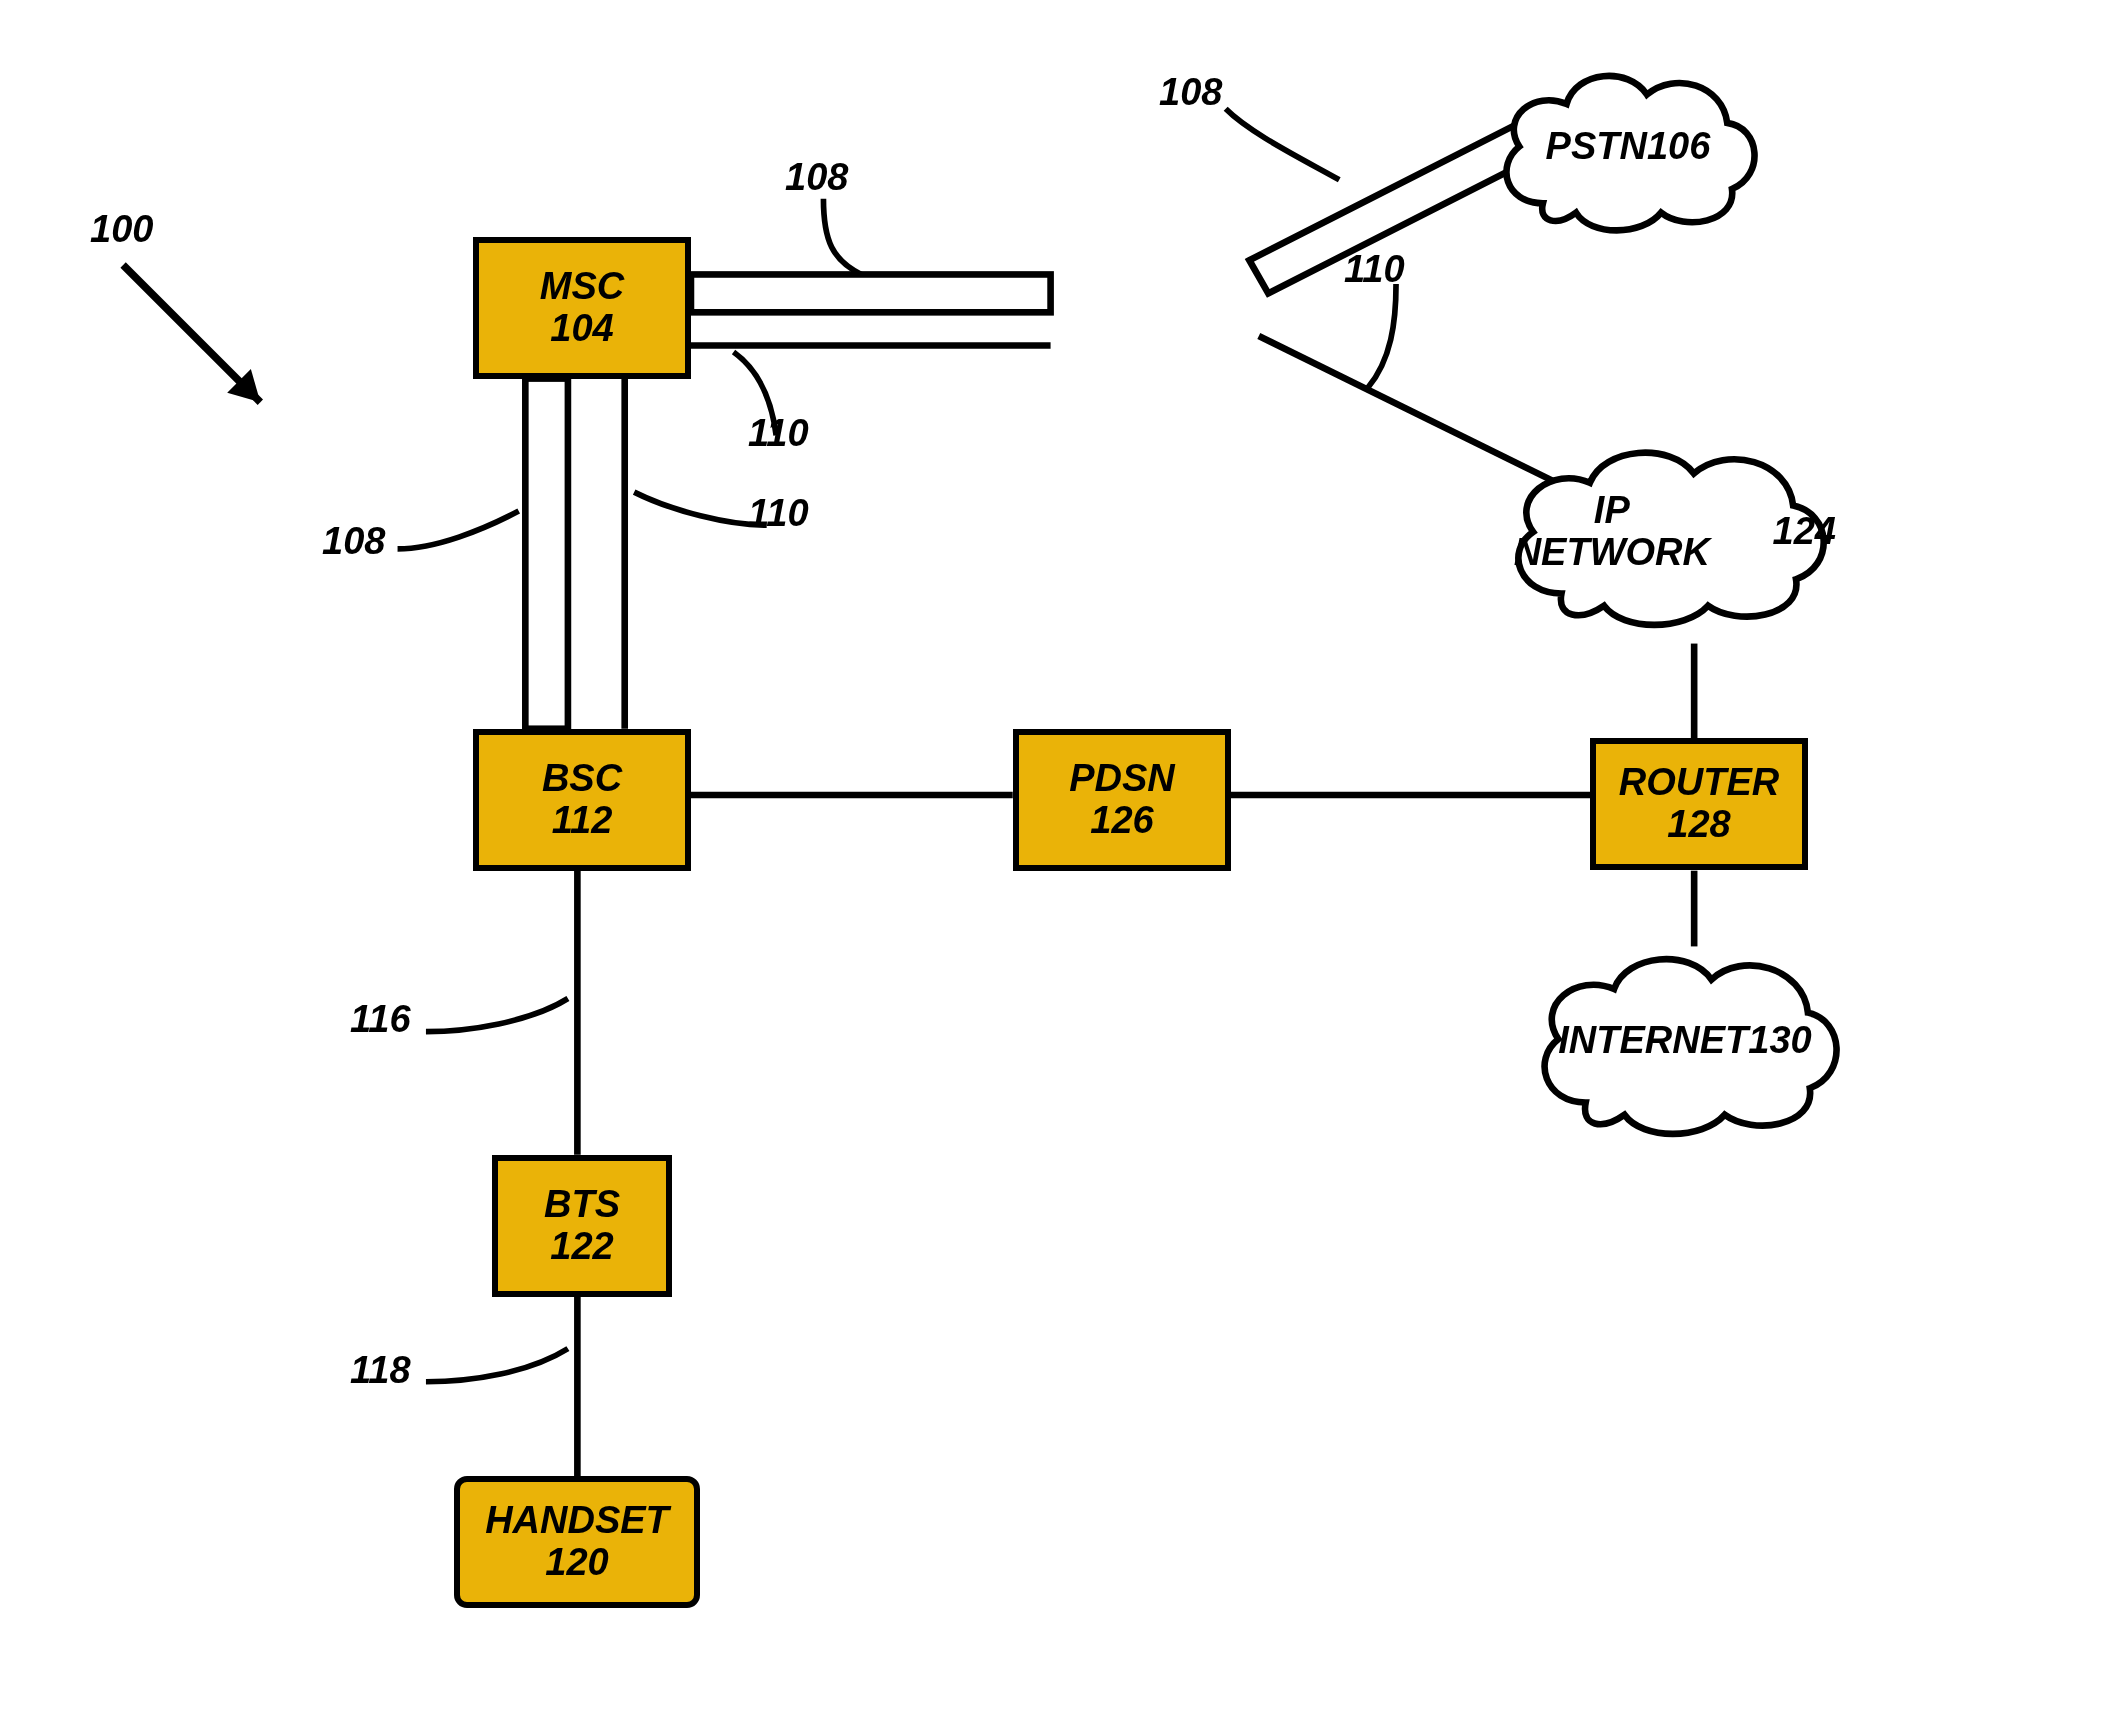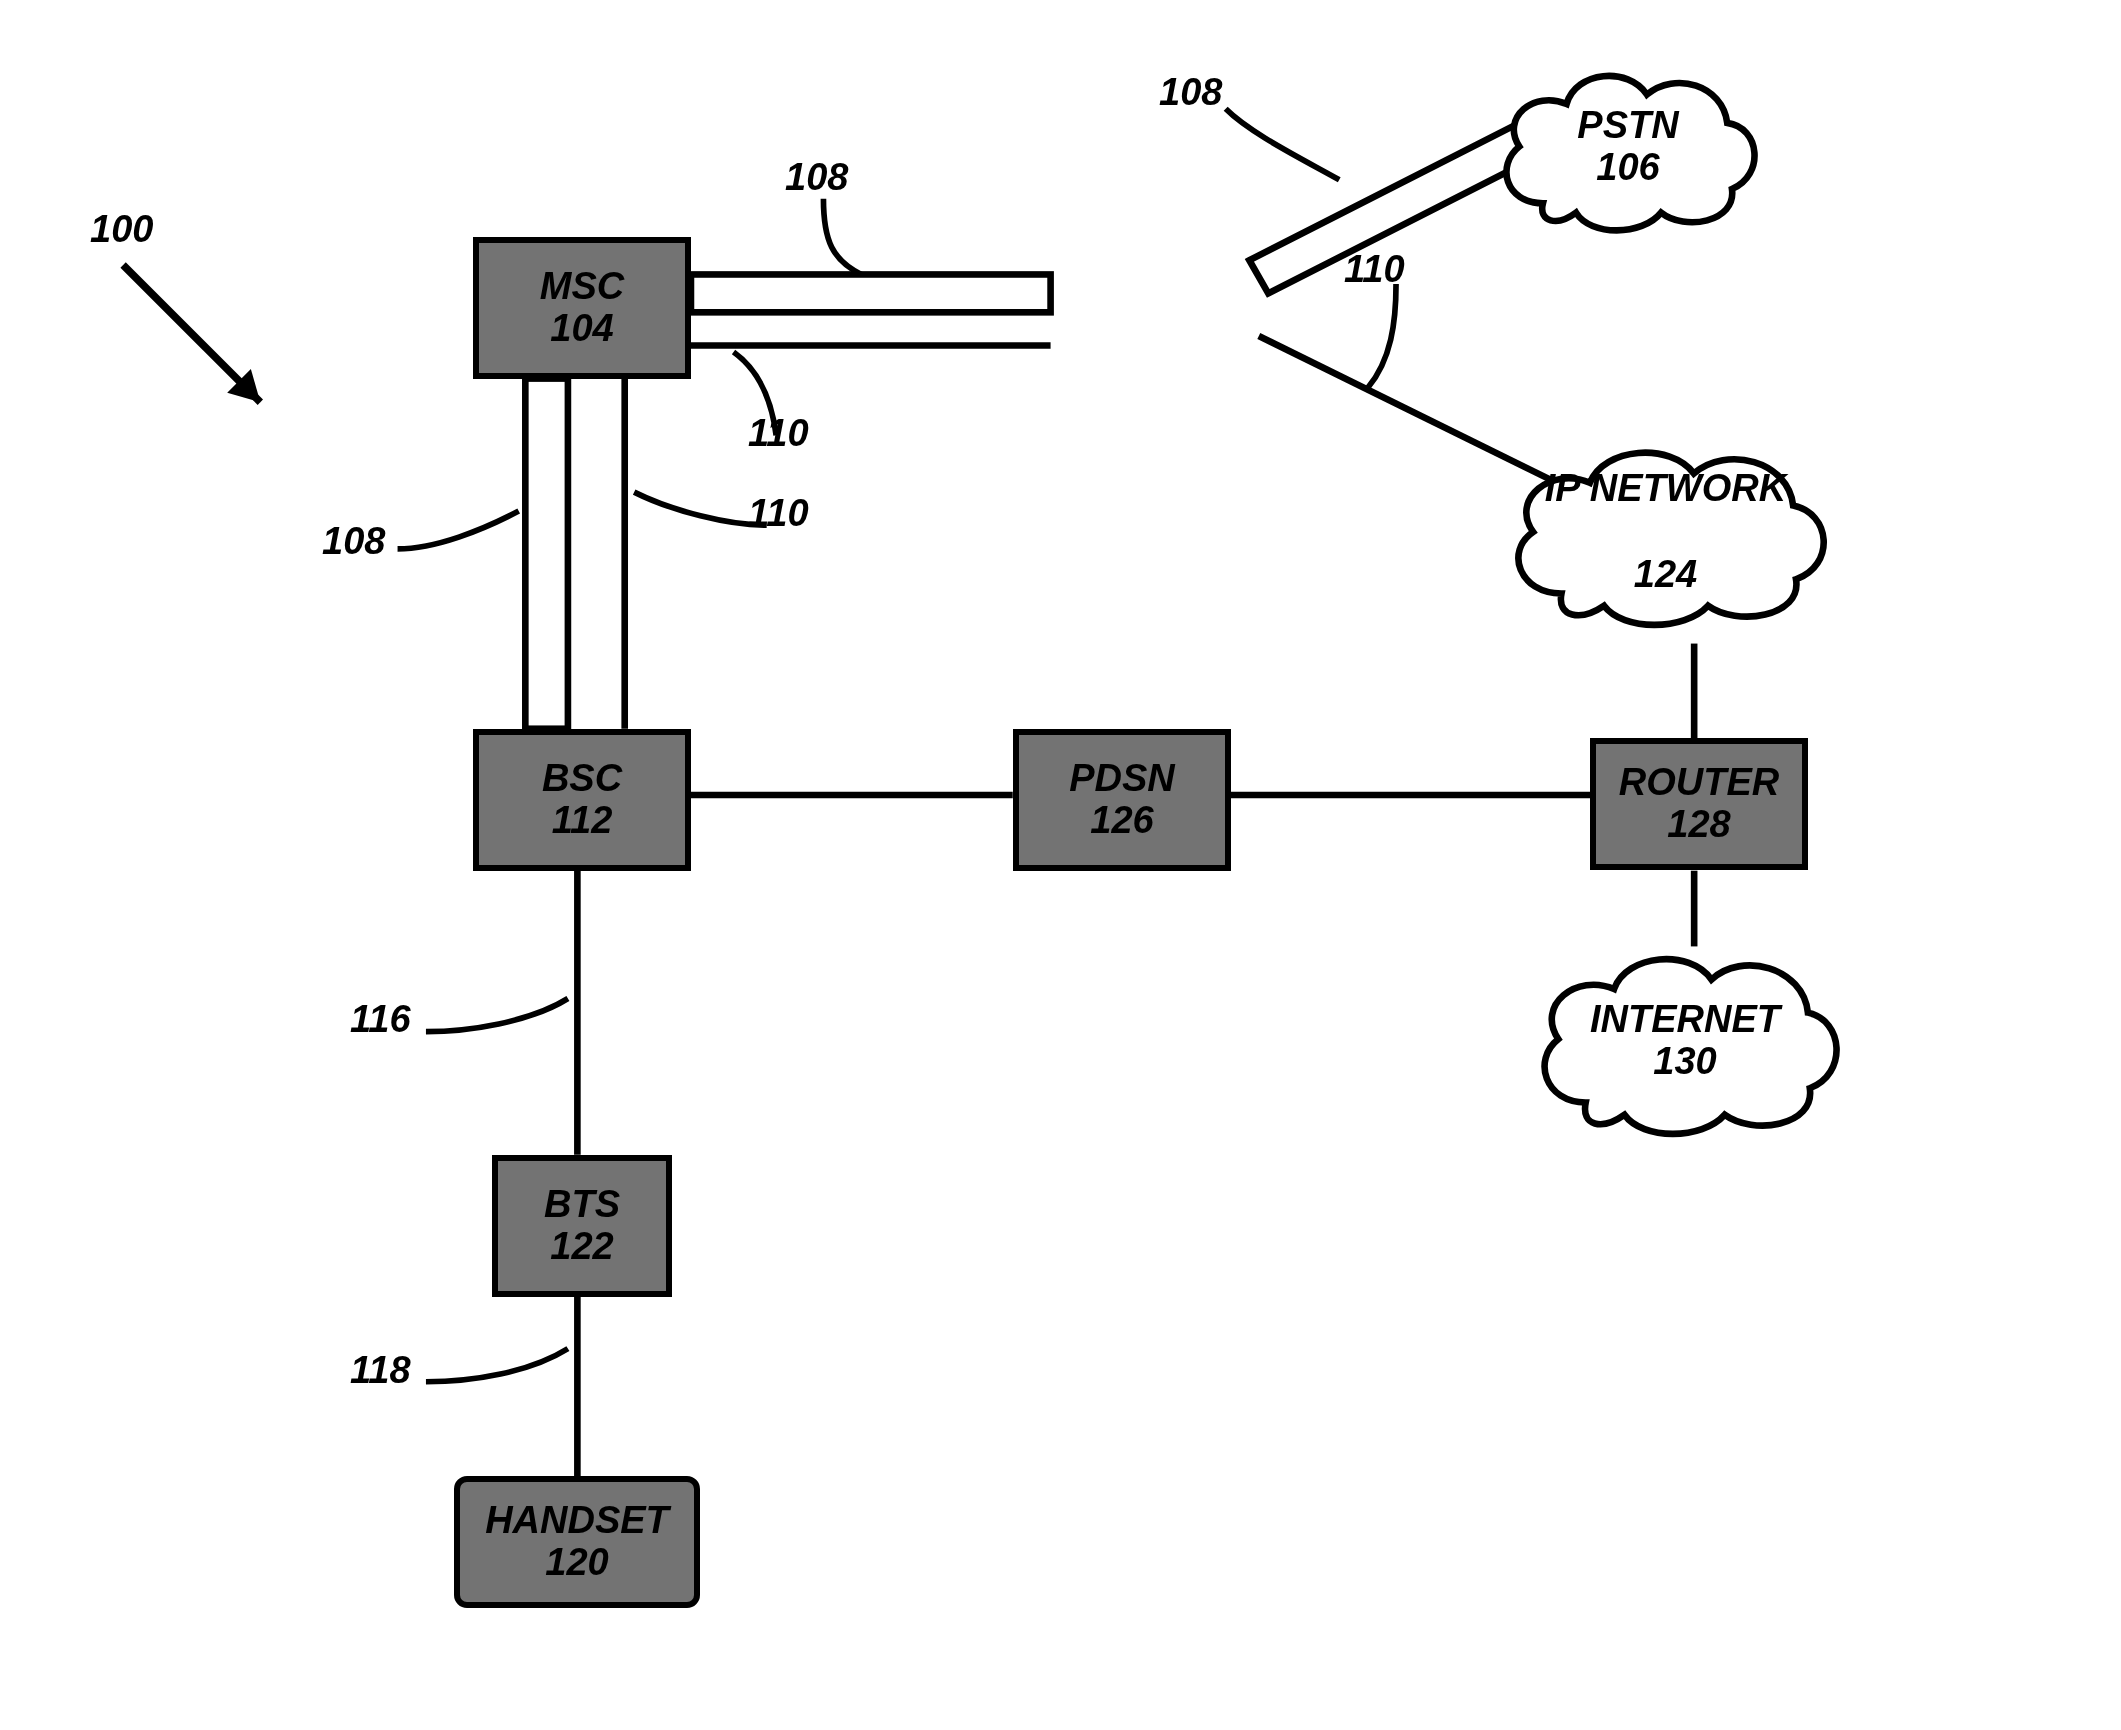--- a/index.html
+++ b/index.html
@@ -10,35 +10,36 @@
     font-family: Arial, Helvetica, sans-serif;
   }
   .canvas {
     position: relative;
     width: 2122px;
     height: 1731px;
   }
   .box {
     position: absolute;
     border: 6.6px solid #000;
-    background: #737373;
+    background: #eab308;
     display: flex;
     flex-direction: column;
     align-items: center;
     justify-content: center;
     text-align: center;
     font-weight: bold;
     font-style: italic;
   }
   .box .name { font-size: 38px; line-height: 1.1; }
   .box .num  { font-size: 38px; line-height: 1.1; }
   .cloud {
     position: absolute;
     display: flex;
-    flex-direction: column;
+    flex-direction: row;
+    align-items: center;
     justify-content: center;
     text-align: center;
     font-weight: bold;
     font-style: italic;
   }
   .cloud .name { font-size: 38px; line-height: 1.1; position: relative; z-index: 2; }
   .cloud .num  { font-size: 38px; line-height: 1.1; position: relative; z-index: 2; }
   .cloud svg { position: absolute; inset: 0; width: 100%; height: 100%; z-index: 1; }
   .label {
     position: absolute;

